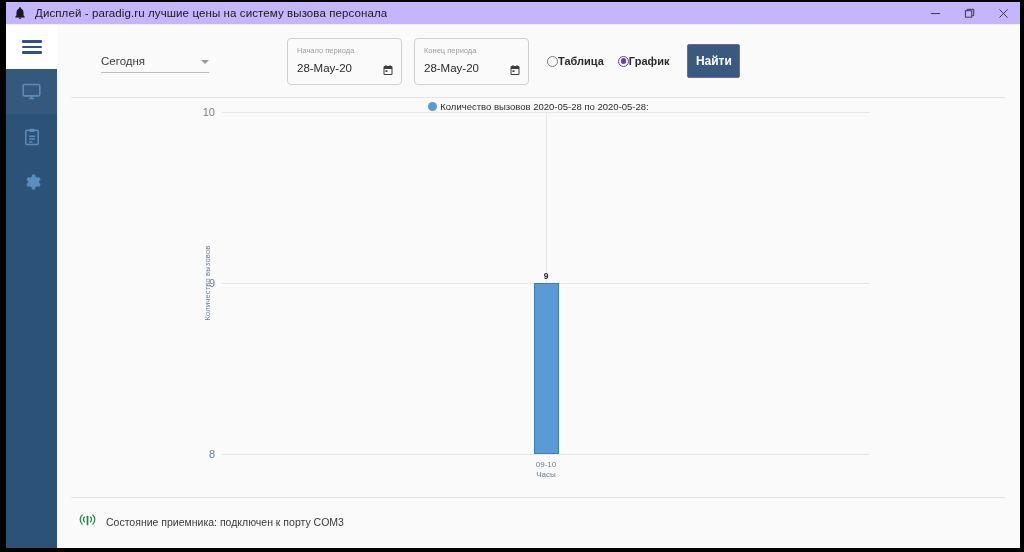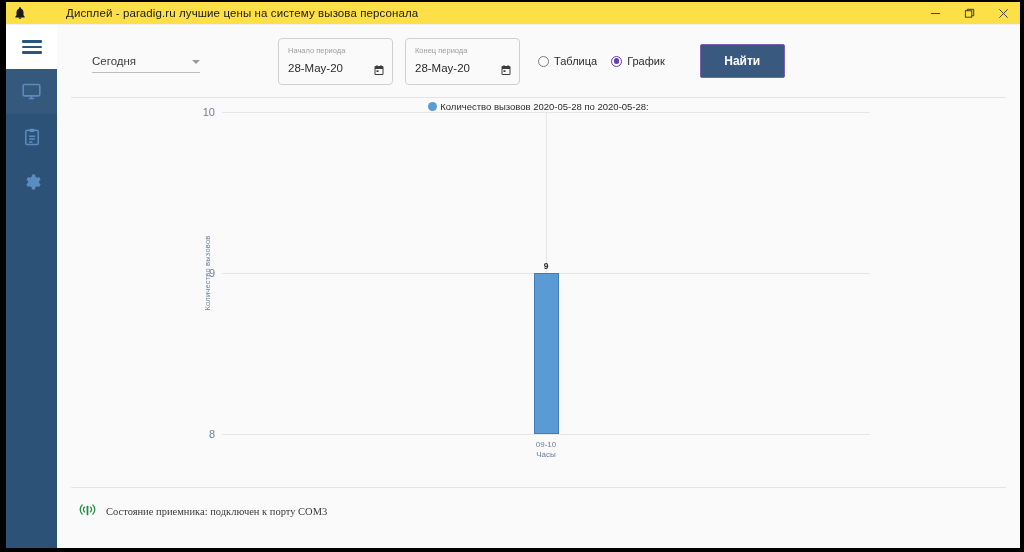--- a/index.html
+++ b/index.html
@@ -15,26 +15,25 @@
     width: 1014px; height: 546px;
     background: #ffffff;
     display: flex;
     flex-direction: column;
     overflow: hidden;
   }
 
   
   .titlebar {
     height: 23px;
-    background: #fde047;
+    background: #c4b5fd;
     display: flex;
     align-items: center;
     flex: 0 0 auto;
     border-bottom: 1px solid #f0f0f0;
-    gap: 31px;
   }
   .titlebar-icon {
     width: 16px; height: 16px;
     margin-left: 6px; margin-right: 7px;
     flex: 0 0 auto;
     display: flex; align-items: center; justify-content: center;
   }
   .titlebar-text {
     font-size: 11.5px;
     color: #1a1a1a;
@@ -89,21 +88,21 @@
   .toolbar {
     flex: 0 0 auto;
     height: 72px;
     display: flex;
     align-items: center;
     padding: 0 14px 0 22px;
     background: #fafafa;
   }
   .select-field {
     width: 108px;
-    margin-left: 13px;
+    margin-left: 22px;
     border-bottom: 1px solid #bdbdbd;
     padding: 0 0 5px 0;
     display: flex; align-items: flex-end; justify-content: space-between;
     position: relative;
     top: 3px;
   }
   .select-value { font-size: 11.5px; color: #3c3c3c; }
   .caret {
     width: 0; height: 0;
     border-left: 4px solid transparent;
@@ -121,48 +120,47 @@
     display: flex; flex-direction: column;
   }
   .date-label { font-size: 7.5px; color: #9e9e9e; line-height: 11px; }
   .date-value { font-size: 11.5px; color: #2b2b2b; margin-top: 6px; }
   .cal-icon {
     position: absolute; right: 7px; bottom: 10px;
     width: 12px; height: 12px;
   }
   .radio-group { display: flex; align-items: center; gap: 14px; }
   .radio {
-    display: flex; align-items: center; gap: 5px;
-    font-size: 11px; color: #2b2b2b;
+    display: flex; align-items: center; 
+    font-size: 11px; color: #2b2b2b; font-weight: bold;
   }
   .radio-circle {
     width: 11px; height: 11px;
     border-radius: 50%;
     border: 1.4px solid #7a7a7a;
     display: flex; align-items: center; justify-content: center;
     flex: 0 0 auto;
   }
   .radio-circle.on { border-color: #6a3ab2; }
   .radio-circle.on::after {
     content: "";
     width: 5.5px; height: 5.5px;
     border-radius: 50%;
     background: #6a3ab2;
   }
   .find-btn {
-    width: 85px; height: 34px;
+    width: 53px; height: 34px;
     background: #39597e;
     color: #ffffff;
     border: 1.5px solid #7b5fb0;
     border-radius: 2px;
     font-size: 12px; font-weight: bold;
     display: flex; align-items: center; justify-content: center;
     cursor: pointer;
     font-family: "Liberation Sans", sans-serif;
-    margin-left: 17px;
   }
   .gap-a { width: 78px; }
   .gap-b { width: 12px; }
   .gap-c { width: 18px; }
   .gap-d { width: 18px; }
 
   .divider { height: 1px; background: #e4e4e4; margin: 0 14px; flex: 0 0 auto; }
 
   
   .chart-area {
@@ -243,25 +241,24 @@
     text-align: center;
     font-size: 8px;
     color: #6b7f99;
   }
 
   
   .statusbar {
     flex: 0 0 auto;
     height: 48px;
     border-top: 1px solid #e4e4e4;
-    margin: 13px 14px;
+    margin: 3px 14px;
     display: flex; align-items: center;
     gap: 10px;
     padding-left: 8px;
-    font-family: Liberation Serif, serif;
   }
   .status-text { font-size: 10.5px; color: #3a3a3a; }
 </style>
 </head>
 <body>
 
 <div class="app-window">
 
   <div class="titlebar">
     <div class="titlebar-icon">

